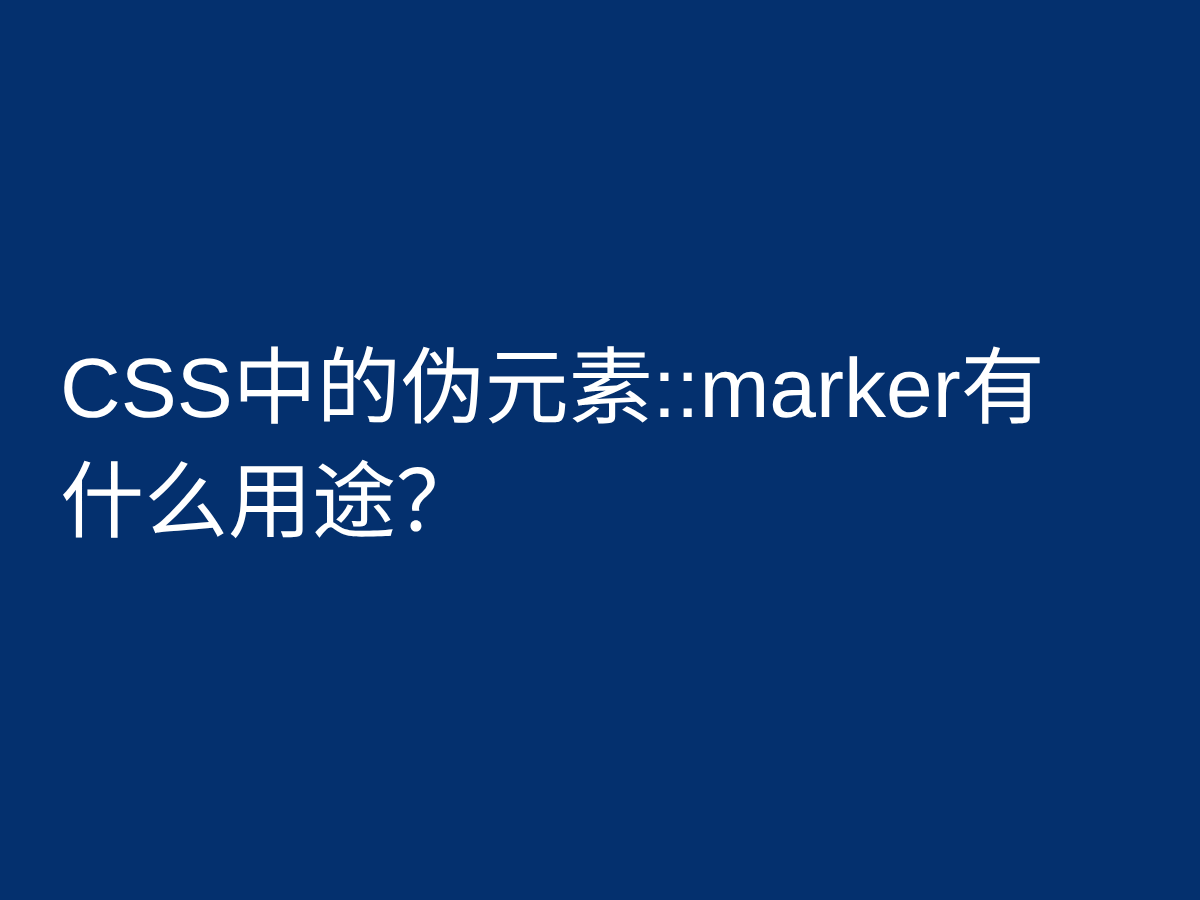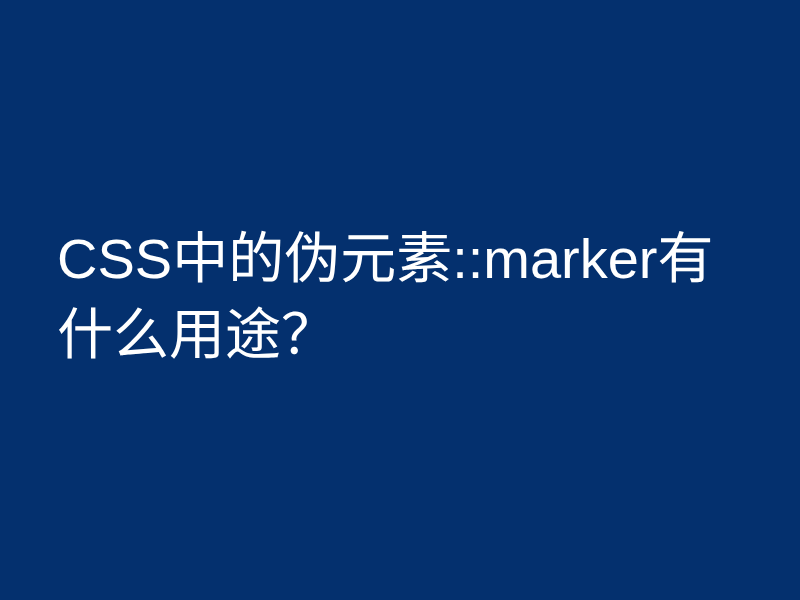--- a/index.html
+++ b/index.html
@@ -23,21 +23,21 @@
     background: #04306e;
     display: flex;
     flex-direction: column;
     justify-content: center;
     align-items: flex-start;
   }
 
   .headline-block {
     box-sizing: border-box;
     width: 100%;
-    padding: 0 68px 0 57px;
+    padding: 0 68px 0 40px;
     margin-top: -6px;
   }
 
   .headline {
     margin: 0;
     color: #ffffff;
     font-family: "Liberation Sans", "DejaVu Sans", sans-serif;
     font-size: 56px;
     font-weight: 400;
     line-height: 76px;

